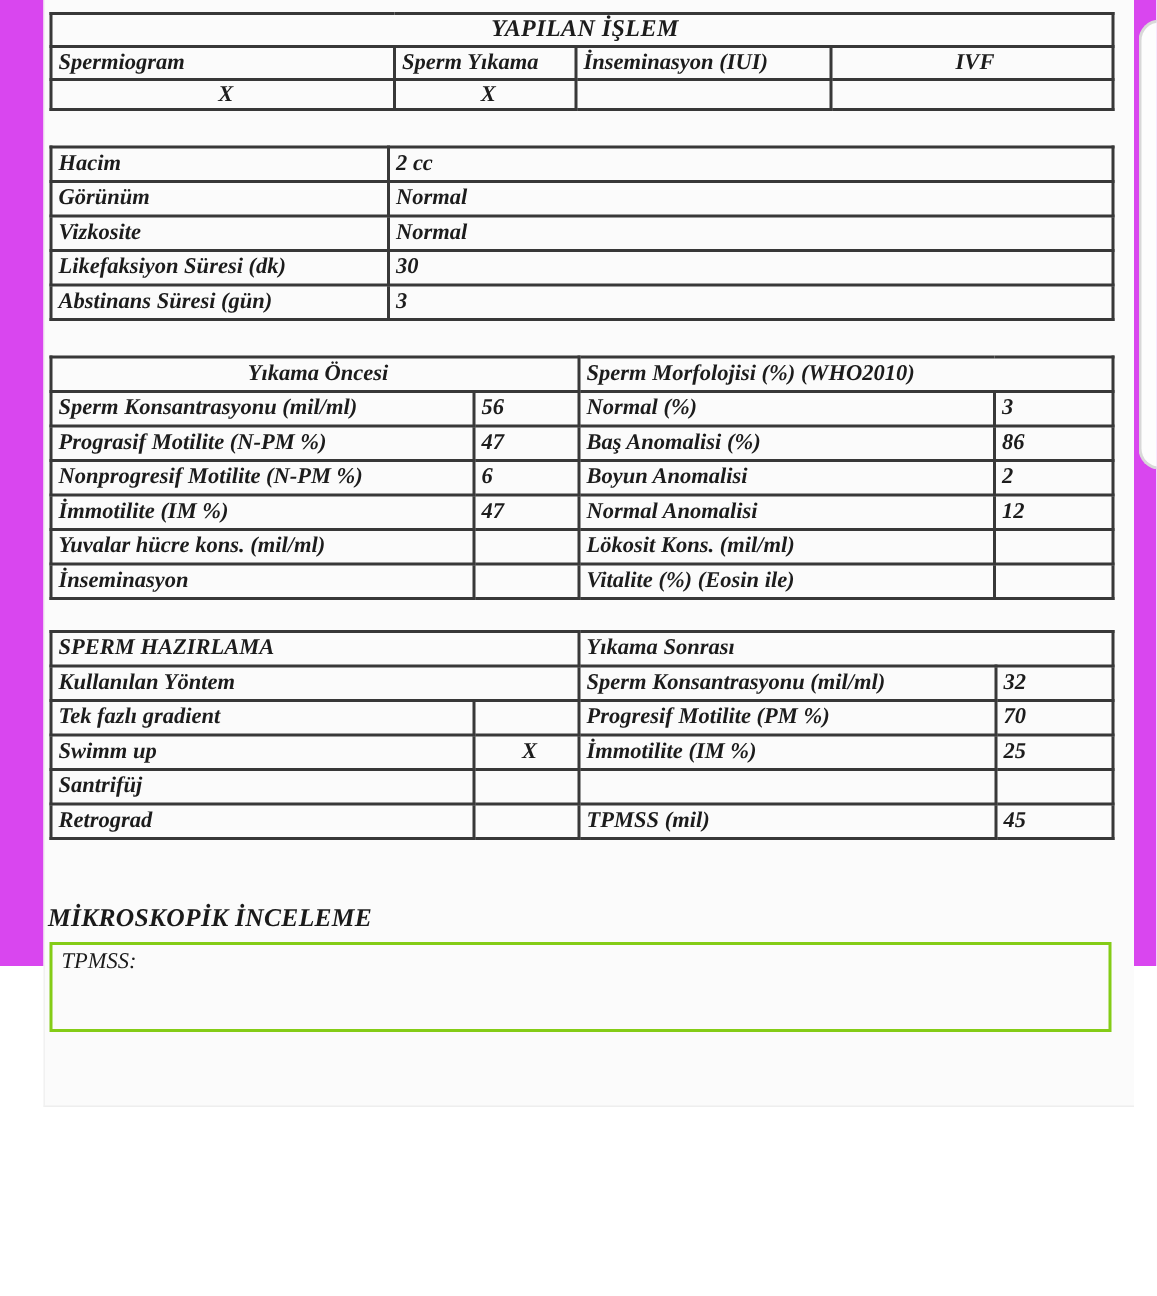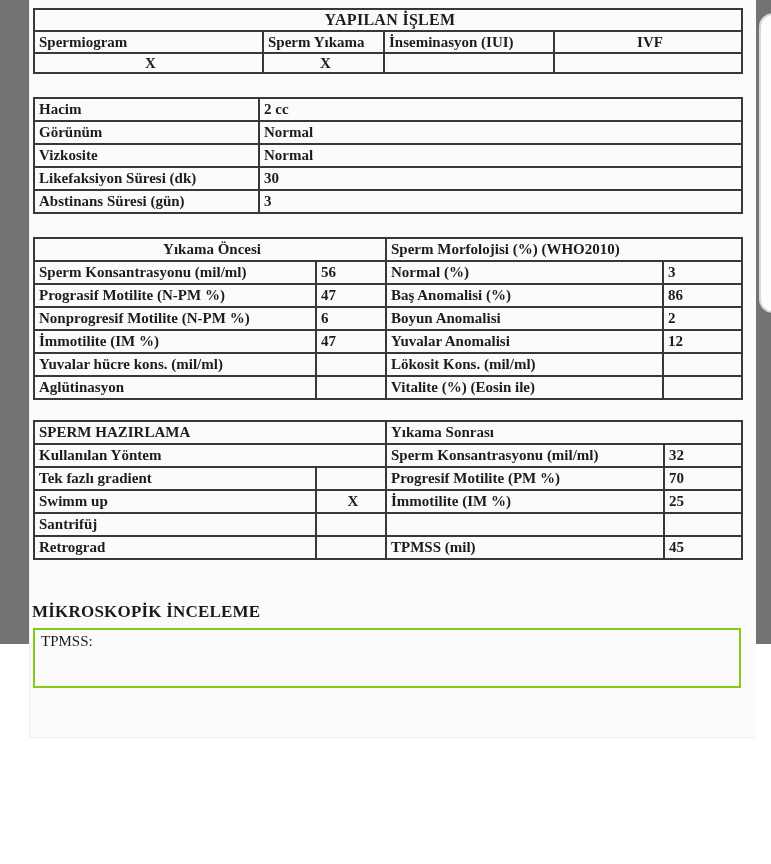--- a/index.html
+++ b/index.html
@@ -8,21 +8,22 @@
     width: 771px;
     height: 864px;
     background: #ffffff;
     overflow: hidden;
     font-family: "Liberation Serif", serif;
   }
   .page {
     position: relative;
     width: 771px;
     height: 644px;
-    background: #737373;
+    background: #d946ef;
+    font-style: italic;
   }
   .scan-region {
     position: absolute;
     left: 29px;
     top: 0;
     width: 726px;
     height: 737px;
     background: #fbfbfb;
     border-left: 1px solid #f1f1f1;
     border-bottom: 1px solid #eeeeee;
@@ -183,31 +184,31 @@
     </tr>
     <tr>
       <td>Nonprogresif Motilite (N-PM %)</td>
       <td class="val">6</td>
       <td>Boyun Anomalisi</td>
       <td class="val">2</td>
     </tr>
     <tr>
       <td>İmmotilite (IM %)</td>
       <td class="val">47</td>
-      <td>Yuvalar Anomalisi</td>
+      <td>Normal Anomalisi</td>
       <td class="val">12</td>
     </tr>
     <tr>
       <td>Yuvalar hücre kons. (mil/ml)</td>
       <td class="val"></td>
       <td>Lökosit Kons. (mil/ml)</td>
       <td class="val"></td>
     </tr>
     <tr>
-      <td>Aglütinasyon</td>
+      <td>İnseminasyon</td>
       <td class="val"></td>
       <td>Vitalite (%) (Eosin ile)</td>
       <td class="val"></td>
     </tr>
   </tbody>
     </table>
 
   <table class="doc t4">
     <colgroup>
         <col style="width:282px">

